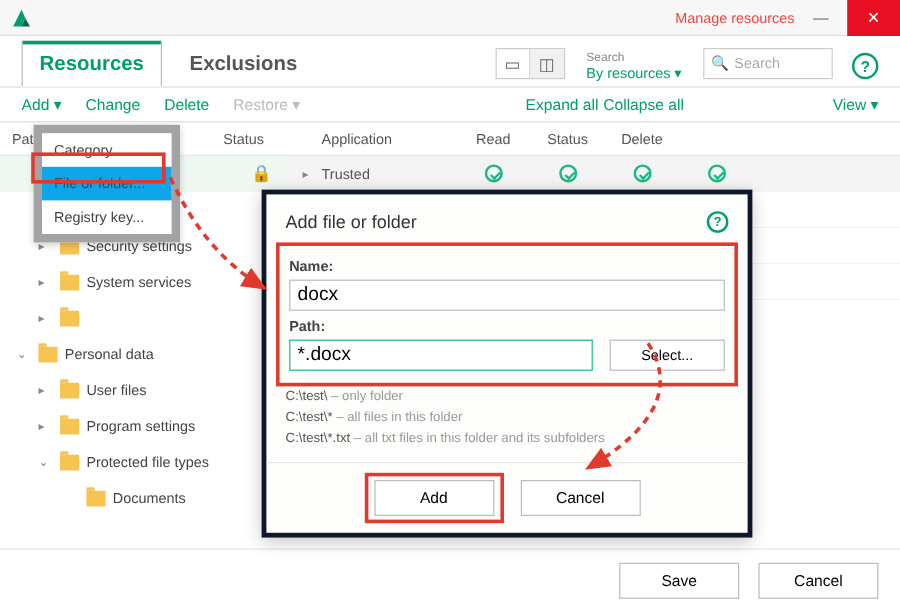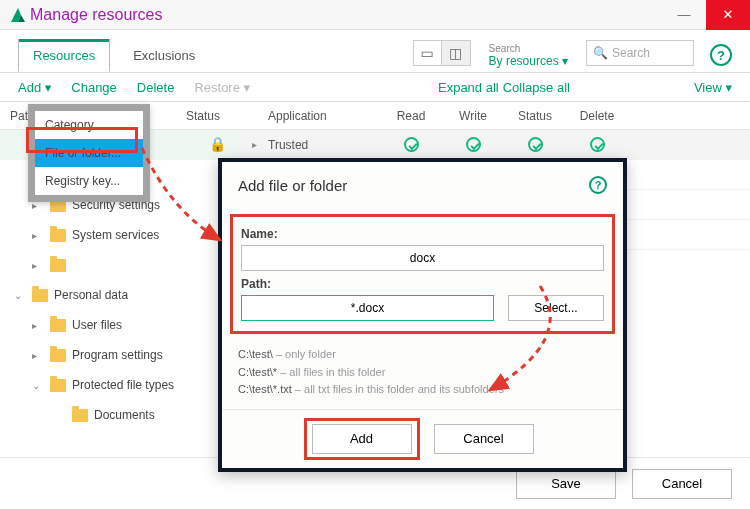--- a/index.html
+++ b/index.html
@@ -1,27 +1,27 @@
 <!DOCTYPE html>
 <html><head>
 <meta charset="utf-8">
 <style>
   * { box-sizing: border-box; margin: 0; padding: 0; font-family: "Segoe UI", Arial, sans-serif; }
   body { background: #fff; width: 750px; height: 509px; position: relative; overflow: hidden; }
 
   
   .titlebar { height: 30px; background: #f7f7f7; border-bottom: 1px solid #e0e0e0; display: flex; align-items: center; }
   .titlebar .logo { width: 24px; height: 24px; margin-left: 6px; display: flex; align-items: center; justify-content: center; }
-  .titlebar .title { flex: 1; text-align: left; font-size: 16px; color: #a21caf; }
+  .titlebar .title { flex: 1; text-align: right; font-size: 12px; color: #ef4444; }
   .titlebar .winbtn { width: 44px; height: 30px; display: flex; align-items: center; justify-content: center; color: #666; font-size: 13px; }
   .titlebar .winbtn.close { background: #e81123; color: #fff; }
 
   
   .topbar { height: 42px; display: flex; align-items: flex-end; padding: 0 18px; gap: 8px; }
-  .tab { padding: 8px 14px 8px; font-size: 13px; color: #555; border: 1px solid transparent; cursor: pointer; }
+  .tab { padding: 8px 14px 8px; font-size: 17px; color: #555; border: 1px solid transparent; cursor: pointer; font-weight: bold; }
   .tab.active { color: #009e6e; border: 1px solid #bbb; border-bottom: 1px solid #fff; background: #fff; position: relative; }
   .tab.active::before { content:""; position:absolute; left:0; right:0; top:-1px; height:3px; background:#009e6e; }
   .spacer { flex: 1; }
   .viewmode { display:flex; gap:0; border:1px solid #ccc; height:26px; margin-bottom:6px;}
   .viewmode div { width:28px; display:flex; align-items:center; justify-content:center; font-size:14px; color:#666; border-right:1px solid #ccc; }
   .viewmode div:last-child { border-right:none; background:#f0f0f0;}
   .search-wrap { display:flex; flex-direction:column; font-size:10px; color:#888; margin: 0 10px 4px 10px; }
   .search-by { color:#009e6e; font-size:12px; }
   .searchbox { border:1px solid #ccc; height:26px; width:108px; display:flex; align-items:center; padding:0 6px; margin-bottom:6px; color:#aaa; font-size:12px; gap:4px;}
   .helpbtn { width:22px; height:22px; border:2px solid #009e6e; border-radius:50%; display:flex; align-items:center; justify-content:center; color:#009e6e; font-size:13px; font-weight:bold; margin:0 0 6px 8px;}
@@ -84,21 +84,21 @@
   .dropdown .mi { padding:7px 10px; font-size:12px; color:#444; }
   .dropdown .mi.hl { background:#0ea5e9; }
   .hlbox { position:absolute; border:3px solid #e03a2f; z-index:11; pointer-events:none; }
 
   
   .dlg { position:absolute; left:218px; top:158px; width:409px; background:#fdfdfc; border:4px solid #0f172a; box-shadow:0 4px 14px rgba(0,0,0,.25); z-index:20; }
   .dlg .dtitle { padding:14px 16px 8px; font-size:15px; color:#333; display:flex; align-items:center;}
   .dlg .dhelp { margin-left:auto; width:18px; height:18px; border:2px solid #009e6e; border-radius:50%; display:flex; align-items:center; justify-content:center; color:#009e6e; font-size:11px; font-weight:bold;}
   .dlg .body { padding: 0 16px 10px; font-size:12px; color:#444; }
   .dlg label { font-weight:bold; display:block; margin:6px 0 4px; font-size:12px;}
-  .dlg input.txt { width:100%; height:26px; border:1px solid #bbb; padding:0 6px; font-size:12px;text-align:center; }
+  .dlg input.txt { width:100%; height:26px; border:1px solid #bbb; padding:0 6px; font-size:16px; }
   .dlg .pathrow { display:flex; gap:14px; align-items:center; }
   .dlg .pathrow input { flex:1; border:1px solid #17b97d; }
   .dlg .selbtn { width:96px; height:26px; border:1px solid #bbb; background:#fff; font-size:12px; }
   .dlg .hints { font-size:11px; color:#555; line-height:1.6;}
   .dlg .hints i { color:#999; font-style:normal;}
   .dlg .btnrow { border-top:1px solid #e6e6e6; padding:14px; display:flex; justify-content:center; gap:22px;}
   .dlg .btnrow button { width:100px; height:30px; border:1px solid #bbb; background:#fff; font-size:13px; }
 
   
   .footer { position:absolute; bottom:0; left:0; right:0; height:52px; border-top:1px solid #e5e5e5; display:flex; justify-content:flex-end; align-items:center; padding:0 18px; gap:16px; background:#fff;}
@@ -211,21 +211,20 @@
     </div>
     <div class="statusstrip">
       <div class="lockicon">🔒</div>
     </div>
   </div>
 
   <div class="rightpane">
     <div class="cols right">
       <div class="col-app">Application</div>
       <div class="col-perm">Read</div>
-      <div class="col-perm">Write</div>
       <div class="col-perm">Status</div>
       <div class="col-perm">Delete</div>
     </div>
     <div class="rrows">
       <div class="rrow sel">
         <div class="app">
             <span class="pchev">▸</span>
             <span>Trusted</span>
           </div>
         <div class="perm">
@@ -341,21 +340,21 @@
   <div class="mi">Registry key...</div>
 </div>
 <div class="hlbox" style="left:26px; top:127px; width:112px; height:26px;"></div>
 
 <div class="dlg">
   <div class="dtitle">
     <span>Add file or folder</span>
     <span class="dhelp">?</span>
   </div>
   <div class="body">
-    <div style="border:3px solid #e03a2f; padding:4px 8px 10px; margin:12px -8px;">
+    <div style="border:3px solid #e03a2f; padding:4px 8px 10px; margin:0 -8px;">
       <label>Name:</label>
       <input class="txt" value="docx" style="">
       <label>Path:</label>
       <div class="pathrow">
         <input class="txt" value="*.docx" style="">
         <button class="selbtn">Select...</button>
       </div>
     </div>
     <div class="hints">
       <div><span>C:\test\</span><i> – only folder</i></div>

